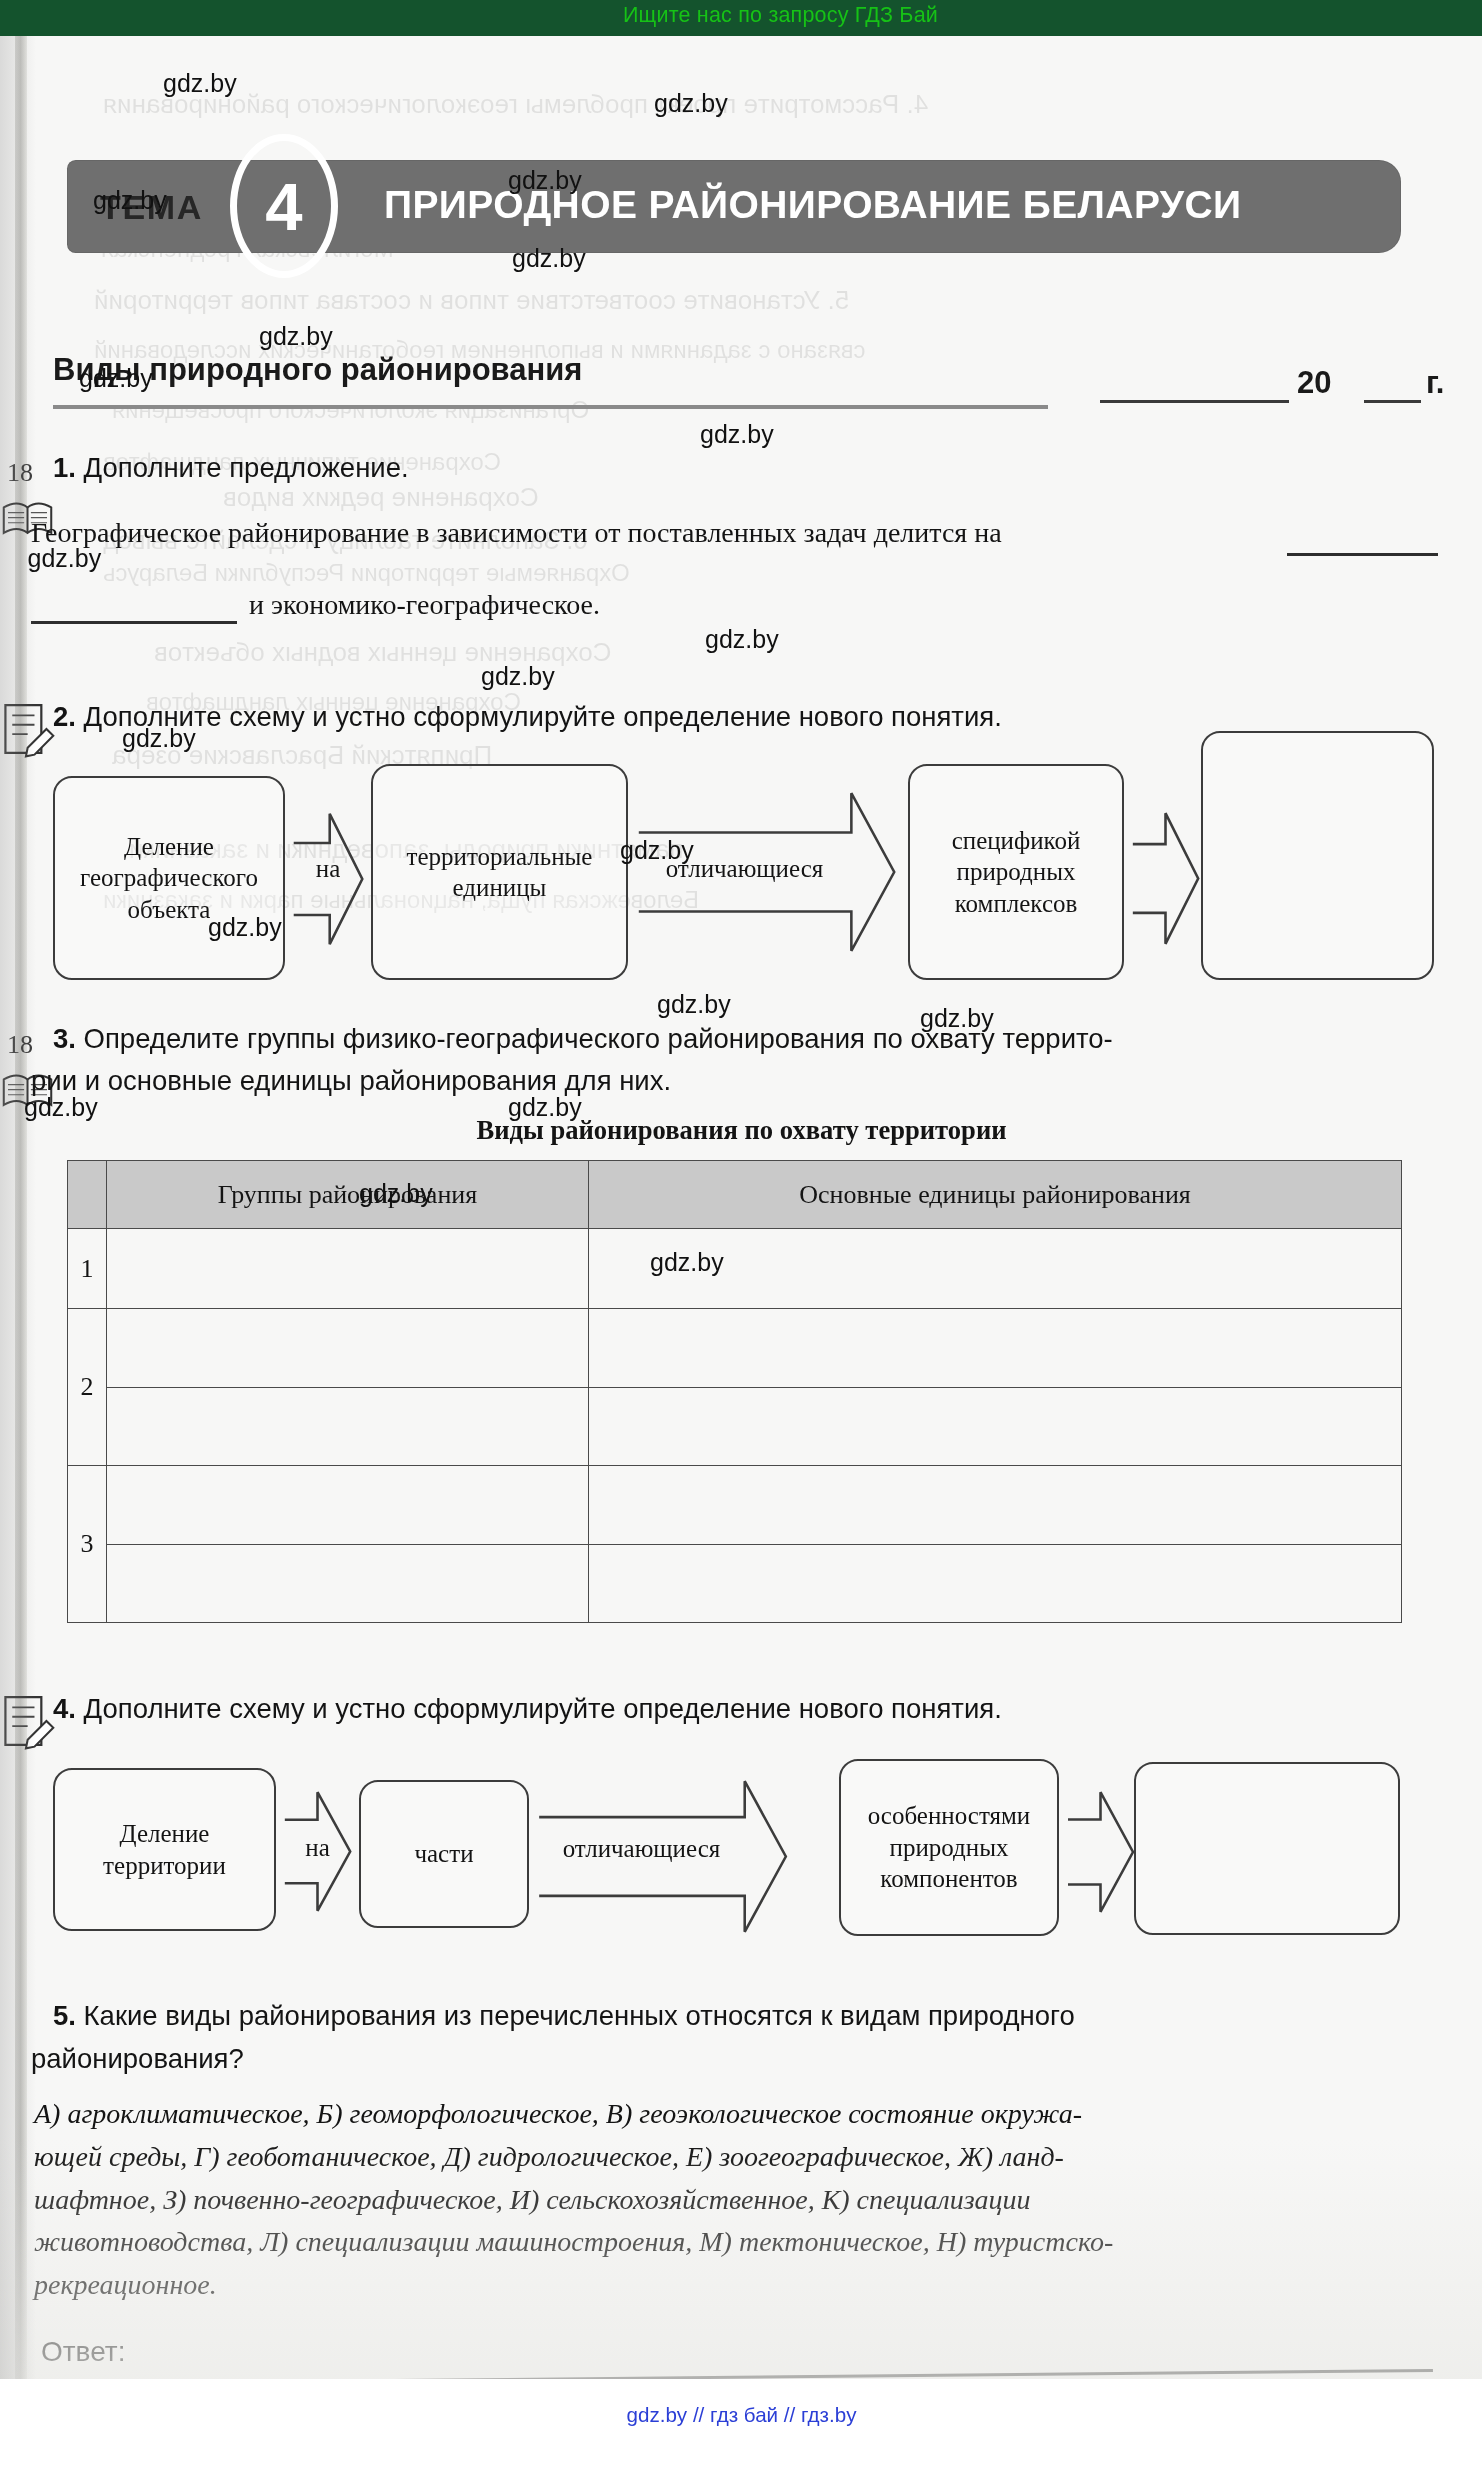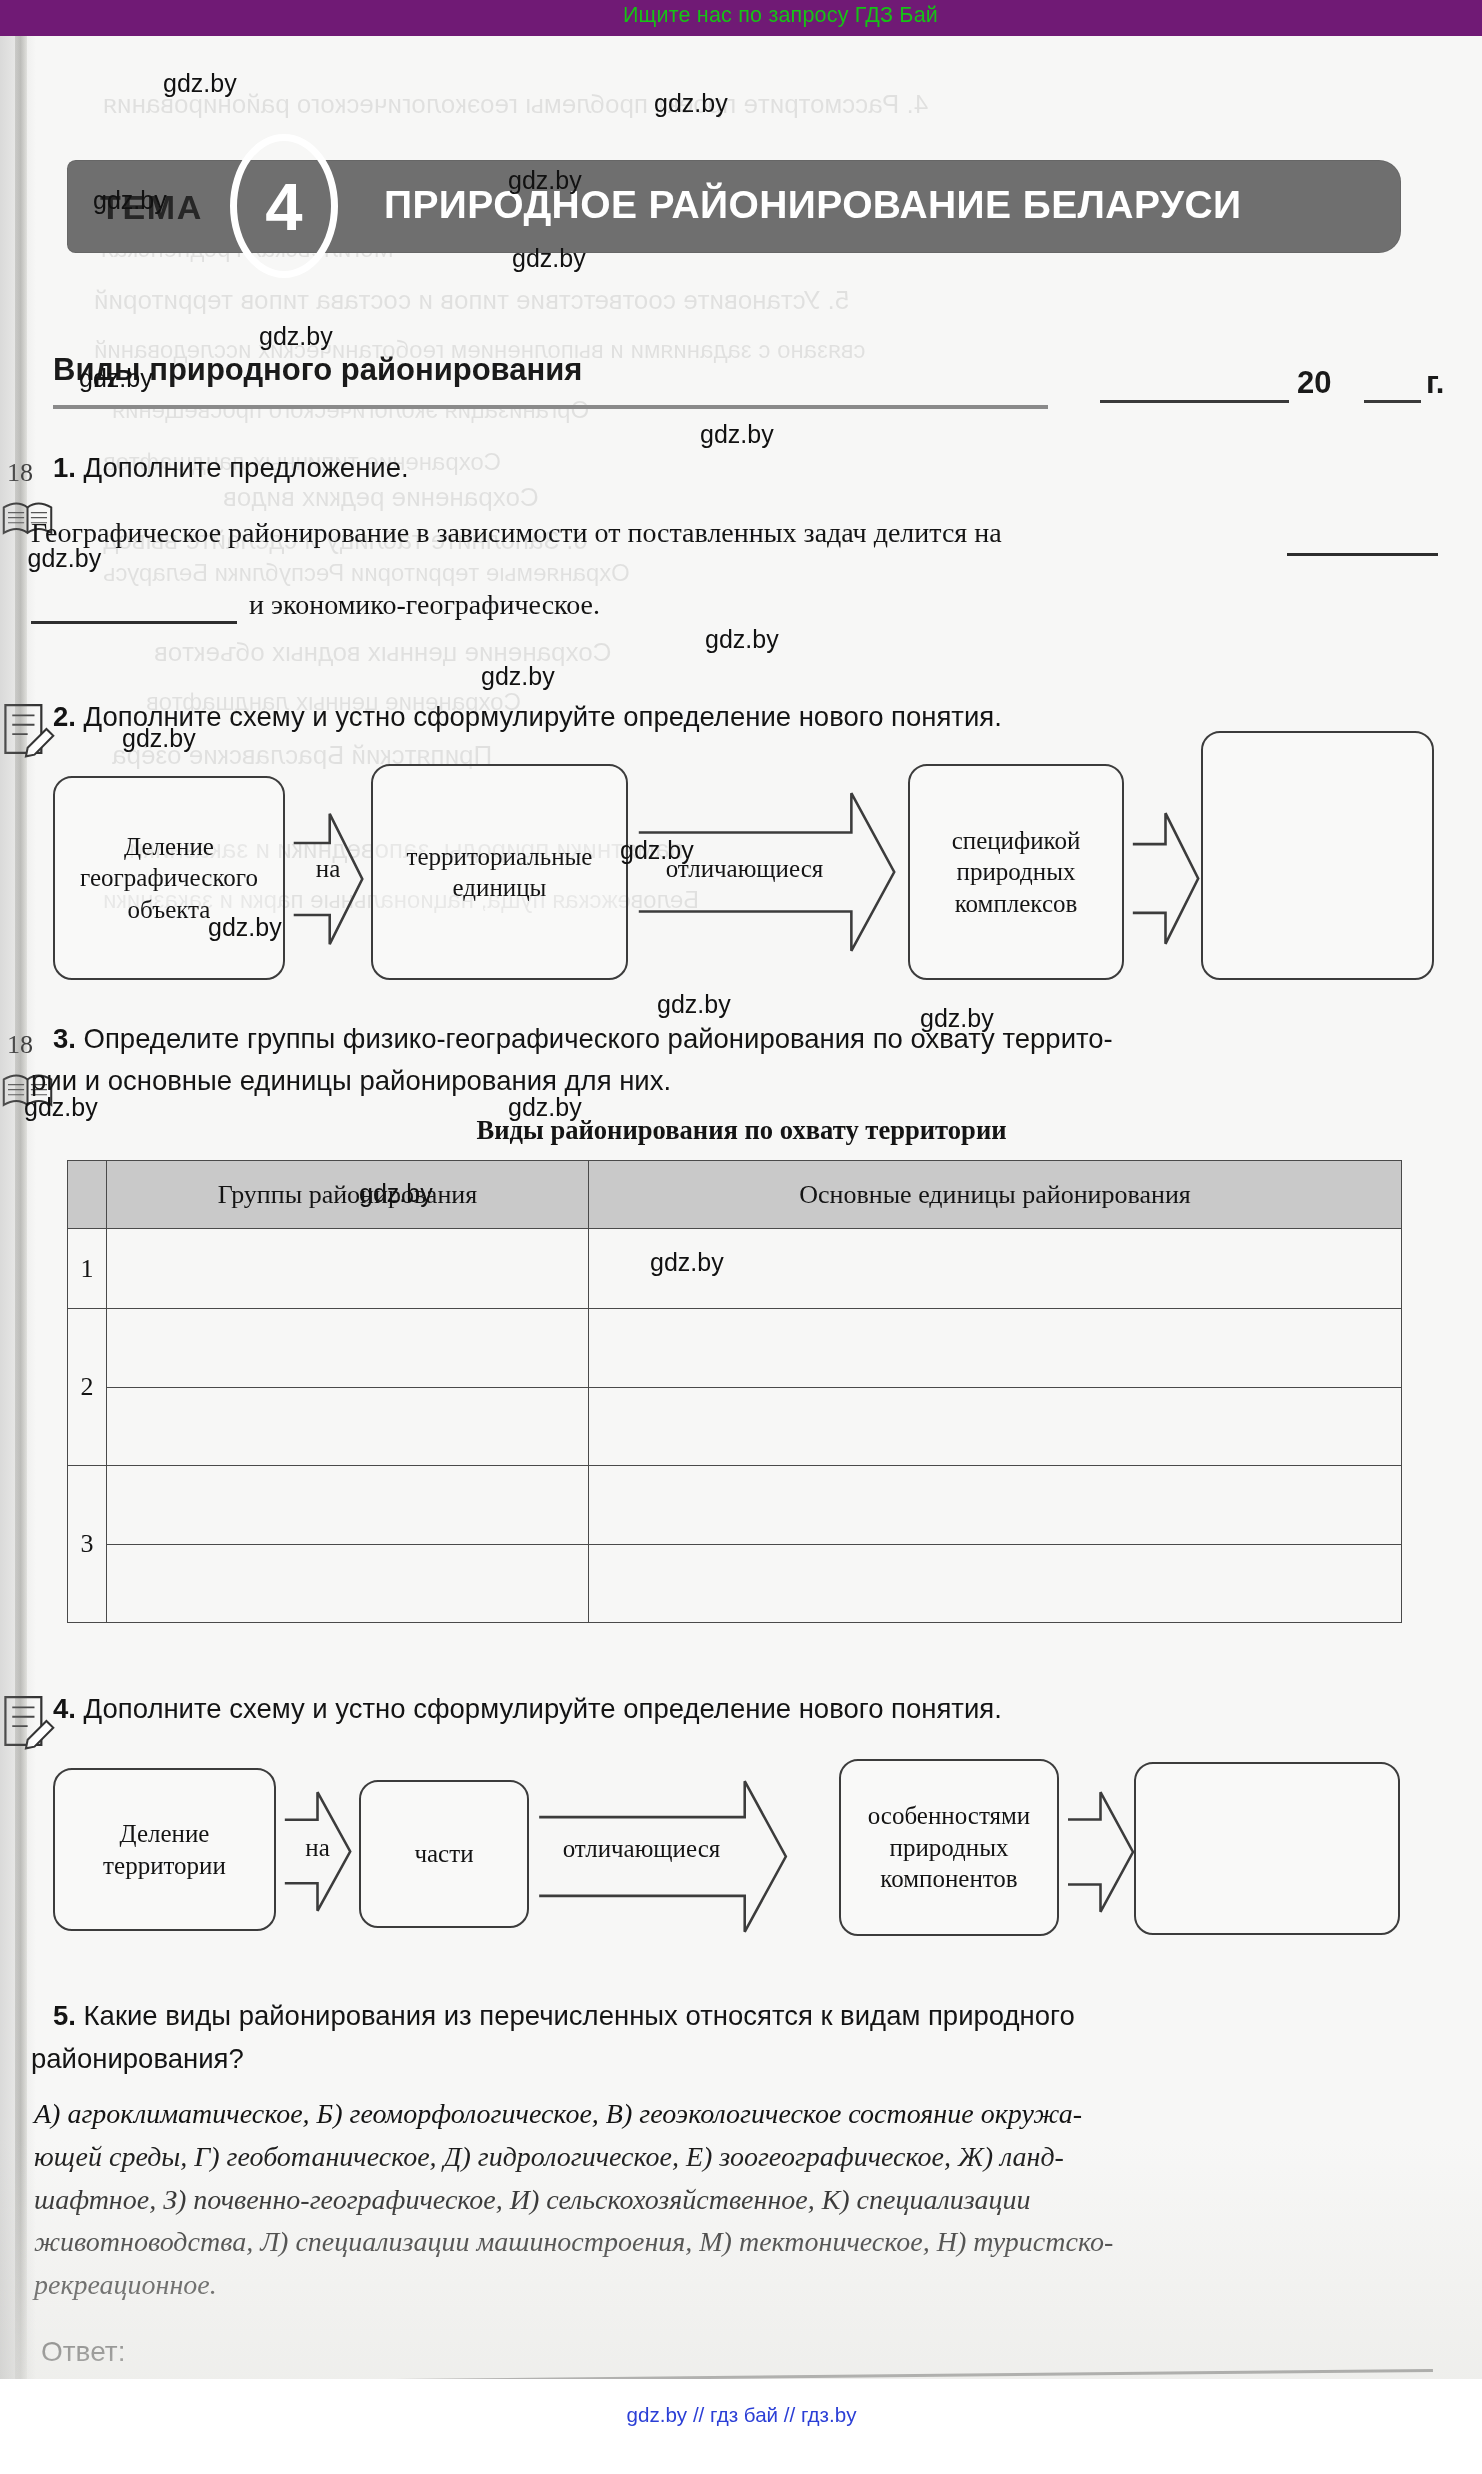--- a/index.html
+++ b/index.html
@@ -8,21 +8,21 @@
     background:#ffffff;
     font-family:"Liberation Serif", serif;
     color:#1a1a1a;
     position:relative;
     overflow:hidden;
   }
 
   
   .promo-bar{
     position:absolute; left:0; top:0; width:1483px; height:36px;
-    background:#701a75;
+    background:#14532d;
   }
   .promo-text{
     position:absolute; left:0; top:3.4px; width:1483px;
     text-align:center; font-family:"Liberation Sans", sans-serif;
     font-size:21.5px; color:#16c216; letter-spacing:0.2px;
     transform:translateX(39px);
   }
 
   
   .page{

